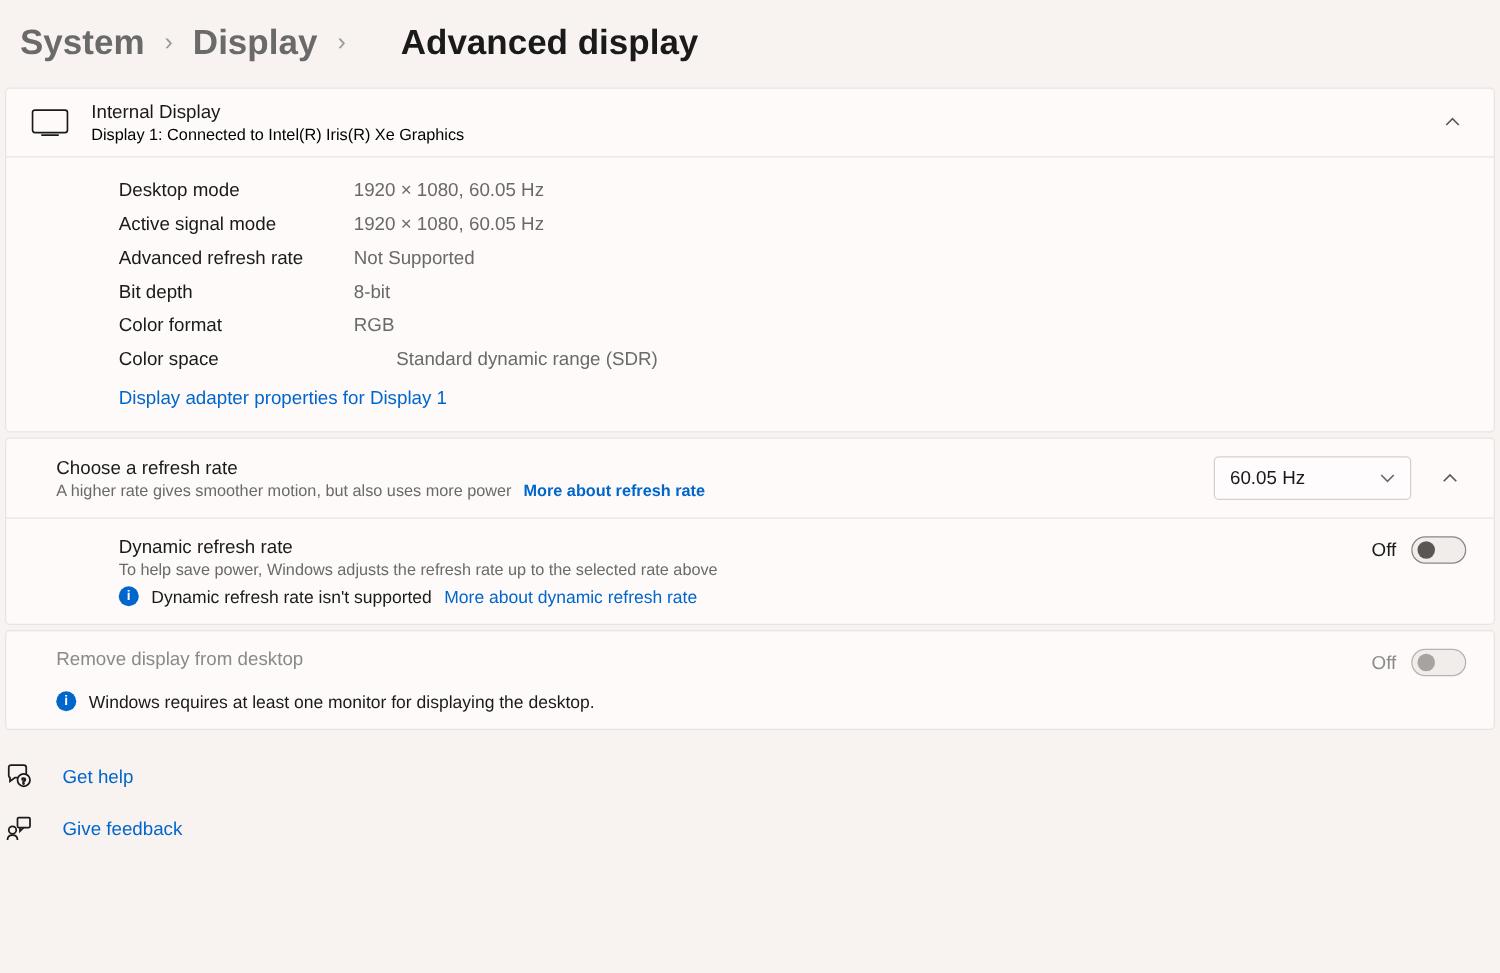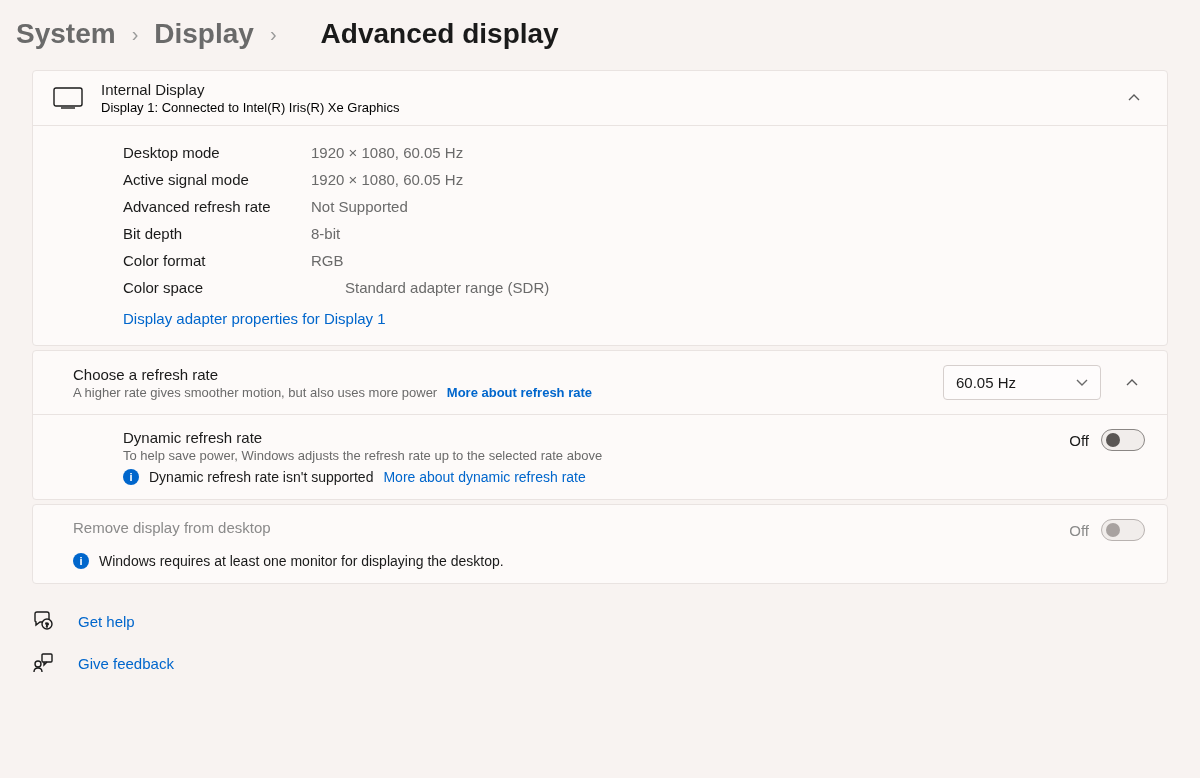--- a/index.html
+++ b/index.html
@@ -31,21 +31,21 @@
     .breadcrumb-item.current {
       color: #1a1a1a;
       margin-left: 28px;
     }
     .breadcrumb-sep {
       color: #9a9a9a;
       font-size: 20px;
       font-weight: 400;
     }
     .content {
-      padding: 0 32px;
+      padding: 0 4px;
     }
     .card {
       background: #fdfaf9;
       border: 1px solid #e9e3e1;
       border-radius: 4px;
       margin-bottom: 4px;
     }
     .card-header {
       display: flex;
       align-items: center;
@@ -320,21 +320,21 @@
       <div class="info-row">
         <span class="info-label">Bit depth</span>
         <span class="info-value">8-bit</span>
       </div>
       <div class="info-row">
         <span class="info-label">Color format</span>
         <span class="info-value">RGB</span>
       </div>
       <div class="info-row">
         <span class="info-label">Color space</span>
-        <span class="info-value">Standard adapter range (SDR)</span>
+        <span class="info-value">Standard dynamic range (SDR)</span>
       </div>
       <span class="link">Display adapter properties for Display 1</span>
     </div>
   </div>
 
   <div class="card">
     <div class="setting-row-refresh">
       <div class="setting-text">
         <div class="setting-title">Choose a refresh rate</div>
         <div class="setting-sub">

